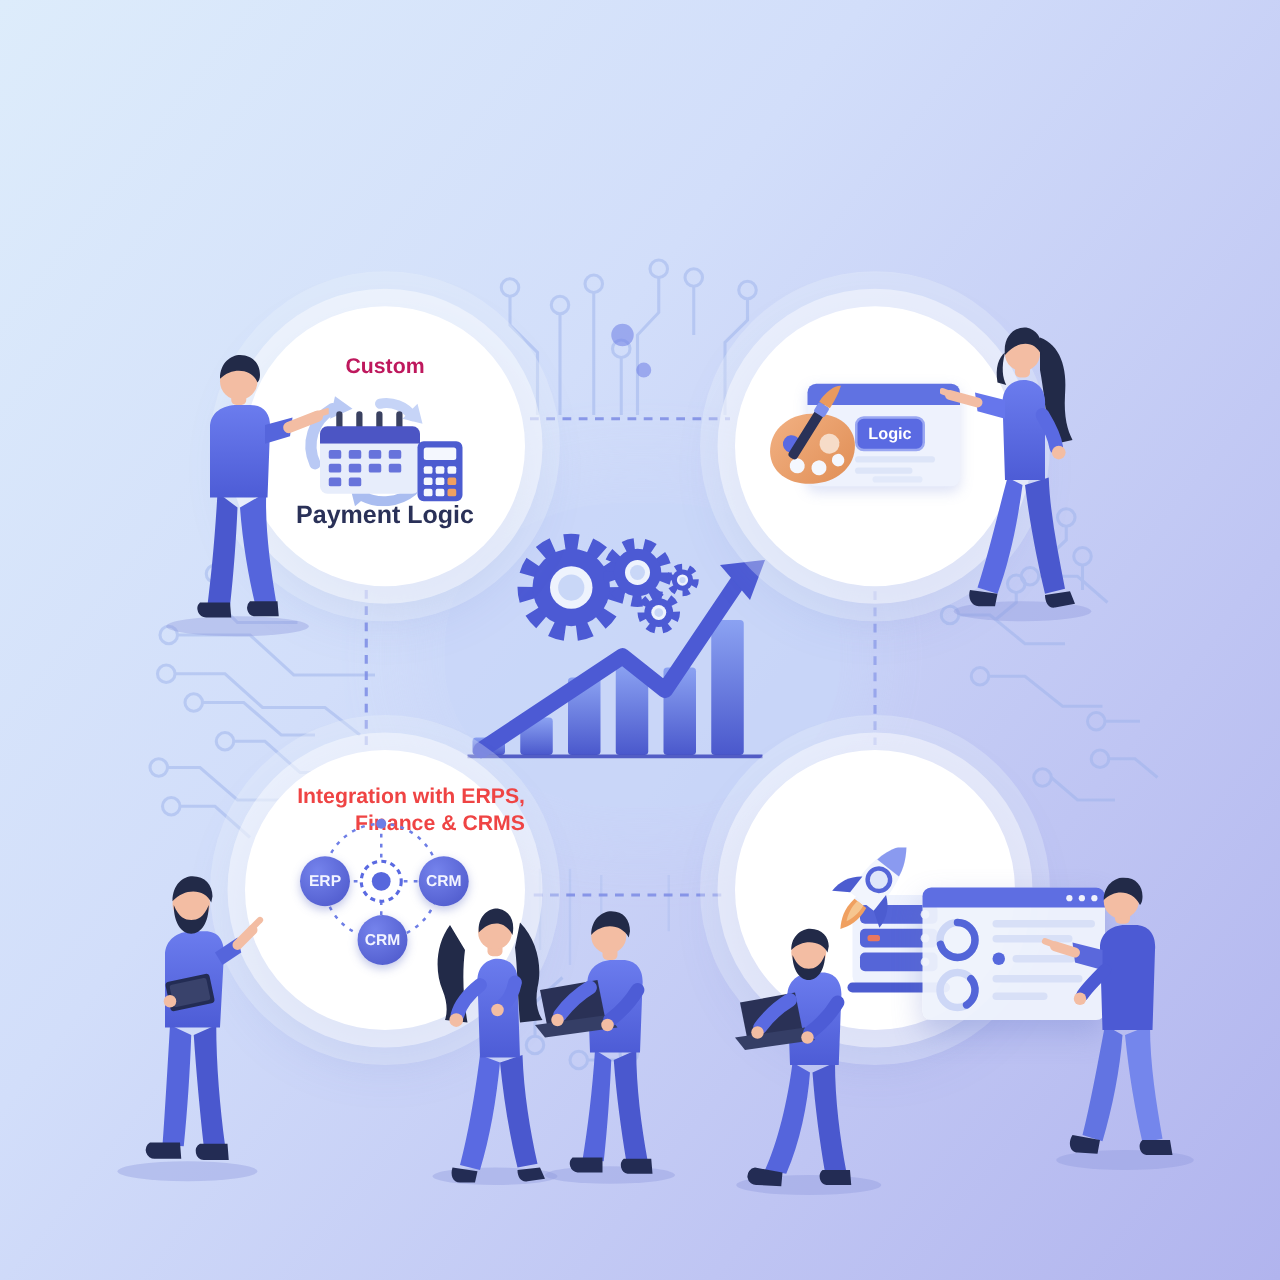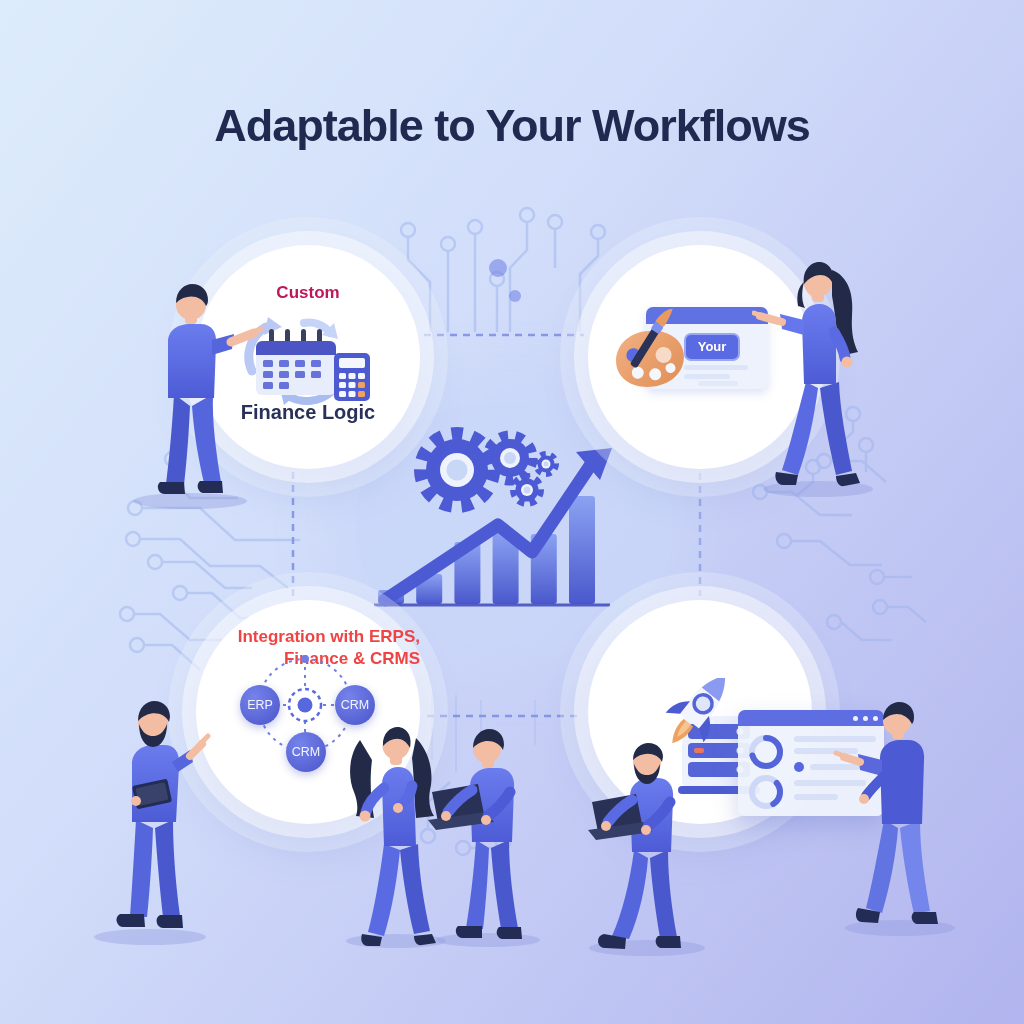--- a/index.html
+++ b/index.html
@@ -18,21 +18,21 @@
   
   .browser{position:absolute;left:58px;top:62px;width:122px;height:82px;background:#eef2fd;border-radius:7px;
     box-shadow:0 4px 10px rgba(120,140,220,.25);}
   .browser .bar{position:absolute;left:0;top:0;width:122px;height:17px;background:#6072e2;border-radius:7px 7px 0 0;}
   .logo-badge{position:absolute;left:38px;top:26px;width:52px;height:24px;background:#5a6ae2;border:2px solid #9aa7f2;
     border-radius:7px;color:#fff;font-size:13px;font-weight:700;text-align:center;line-height:23px;}
   .browser .ln{position:absolute;height:5px;border-radius:3px;background:#dde5f8;}
   
   .node{position:absolute;width:40px;height:40px;border-radius:50%;
     background:radial-gradient(circle at 35% 30%,#7583ec,#4a55c8);color:#f2f4ff;
-    font-size:12.5px;font-weight:400;display:flex;align-items:center;justify-content:center;
+    font-size:12.5px;font-weight:700;display:flex;align-items:center;justify-content:center;
     box-shadow:0 3px 8px rgba(80,95,190,.35);}
   
   .dash{position:absolute;left:738px;top:710px;width:146px;height:106px;background:rgba(238,242,252,.95);
     border-radius:7px;box-shadow:0 10px 24px rgba(100,115,200,.30);}
   .dash .bar{position:absolute;left:0;top:0;width:146px;height:16px;background:#5e6ee2;border-radius:7px 7px 0 0;}
   .dash .dot{position:absolute;top:5.5px;width:5px;height:5px;border-radius:50%;background:#ffffff;opacity:.9;}
   .dash .ln{position:absolute;height:6px;border-radius:3px;background:#d8e0f7;}
   .dash .bullet{position:absolute;width:10px;height:10px;border-radius:50%;background:#5668dd;}
   .blob{position:absolute;left:356px;top:402px;width:316px;height:244px;border-radius:46%;
     background:#c9d7f9;opacity:.8;box-shadow:0 0 50px 28px rgba(201,215,249,.8);}
@@ -125,21 +125,20 @@
         <circle cx="498" cy="268" r="9"></circle>
     </g>
     <g stroke="#7a8ae4" stroke-width="2.5" stroke-dasharray="7 6" fill="none" opacity=".85">
       <path d="M424,335 H584"></path>
       <path d="M293,472 V596"></path>
       <path d="M700,473 V596"></path>
       <path d="M427,716 H582"></path>
     </g>
   </svg>
 
-  <div class="page-title">Adaptable to Your Workflows</div>
 
   <div class="blob"></div>
 
   <svg class="abs" style="left:362px;top:408px" width="300" height="220" viewBox="0 0 300 220">
     <g>
       <g transform="translate(95,62)">
         <circle r="36" fill="none" stroke="#4c5ad4" stroke-width="14" stroke-dasharray="11 9.5"></circle>
         <circle r="31" fill="#4c5ad4"></circle>
           <circle r="17" fill="#eef3fd"></circle>
           <circle r="10.5" fill="#c9d7f7"></circle>
@@ -220,27 +219,27 @@
             <rect x="110.5" y="69" width="7" height="6" rx="1.5"></rect>
           <rect x="101" y="78" width="7" height="6" rx="1.5"></rect>
             <rect x="110.5" y="78" width="7" height="6" rx="1.5"></rect>
         </g>
         <g fill="#f0a060">
           <rect x="120" y="69" width="7" height="6" rx="1.5"></rect>
             <rect x="120" y="78" width="7" height="6" rx="1.5"></rect>
         </g>
       </g>
     </svg>
-    <div class="t-lg" style="top:156px">Finance Logic</div>
+    <div class="t-lg" style="top:156px">Payment Logic</div>
   </div>
 
   <div class="bubble" style="left:588px;top:245px">
     <div class="browser">
       <div class="bar"></div>
-      <div class="logo-badge">Your</div>
+      <div class="logo-badge">Logic</div>
       <div class="ln" style="left:38px;top:58px;width:64px"></div>
       <div class="ln" style="left:38px;top:67px;width:46px"></div>
       <div class="ln" style="left:52px;top:74px;width:40px;opacity:.7"></div>
     </div>
     <svg class="abs" style="left:18px;top:56px" width="86" height="96" viewBox="0 0 86 96">
       <g transform="rotate(-8 43 58)">
         <path d="M43,30 C66,30 80,44 78,60 C76,76 62,86 44,86 C24,86 8,74 10,56 C12,40 26,30 43,30 Z" fill="url(#gPalette)"></path>
         <circle cx="58" cy="56" r="8" fill="#f6dcc8"></circle>
         <circle cx="28" cy="52" r="7" fill="#5a6ae2"></circle>
         <circle cx="30" cy="70" r="6" fill="#f4f7fe"></circle>

